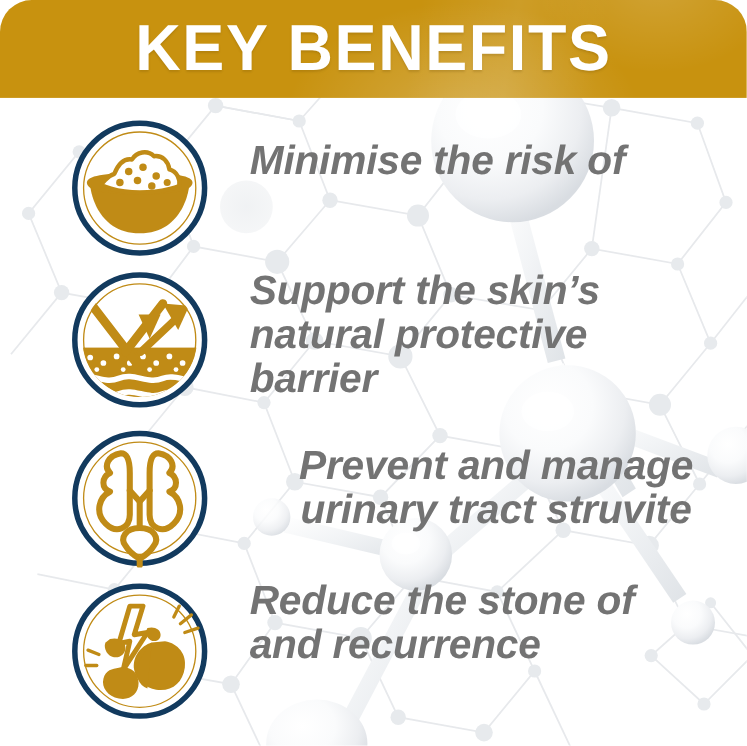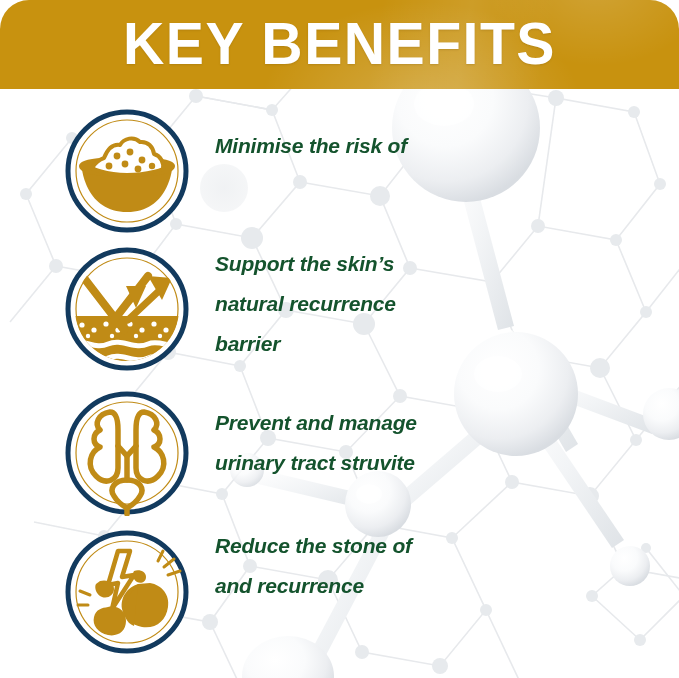--- a/index.html
+++ b/index.html
@@ -85,39 +85,39 @@
     align-items: flex-start;
   }
   .benefit-icon {
     position: absolute;
     left: 64px;
     width: 126px;
     height: 126px;
   }
   .benefit-text {
     position: absolute;
-    left: 215px;
+    left: 227px;
     width: 448px;
-    color: #14532d;
+    color: #737373;
     font-family: "Liberation Sans", sans-serif;
     font-weight: bold;
     font-style: italic;
-    font-size: 21px;
+    font-size: 37px;
     line-height: 40px;
     letter-spacing: -0.2px;
   }
   .benefit-text .tline { display: block; white-space: nowrap; }
 
   
   #row-0 .benefit-icon { top: 19px; }
   #row-0 .benefit-text { top: 37px; }
   #row-1 .benefit-icon { top: 157px; }
   #row-1 .benefit-text { top: 155px; }
   #row-2 .benefit-icon { top: 301px; }
-  #row-2 .benefit-text { top: 314px; }
+  #row-2 .benefit-text { top: 314px; text-align: center; }
   #row-3 .benefit-icon { top: 440px; }
   #row-3 .benefit-text { top: 437px; }
 </style>
 </head>
 <body>
 
 <div id="canvas">
 
   <svg id="bg-art" viewBox="0 0 679 678" xmlns="http://www.w3.org/2000/svg">
     <defs>
@@ -333,21 +333,21 @@
           <path d="M62 40 L82 40 L72 62 Z" fill="#c08b16"></path>
 
           <g stroke="#c08b16" stroke-width="7" stroke-linecap="round">
             <line x1="64" y1="74" x2="98" y2="42"></line>
           </g>
           <path d="M84 30 L108 32 L98 54 Z" fill="#c08b16"></path>
         </g>
       </svg>
       <div class="benefit-text">
         <span class="tline">Support the skin’s</span>
-        <span class="tline">natural recurrence</span>
+        <span class="tline">natural protective</span>
         <span class="tline">barrier</span>
       </div>
     </div>
 
     <div class="benefit-row" id="row-2">
       <svg class="benefit-icon" viewBox="0 0 126 126" xmlns="http://www.w3.org/2000/svg">
         <circle cx="63" cy="63" r="59" fill="#ffffff" stroke="#123a5e" stroke-width="5"></circle>
         <circle cx="63" cy="63" r="51" fill="none" stroke="#c08b16" stroke-width="1.2"></circle>
         <g fill="none" stroke="#c08b16" stroke-width="5.5" stroke-linecap="round" stroke-linejoin="round">
 

